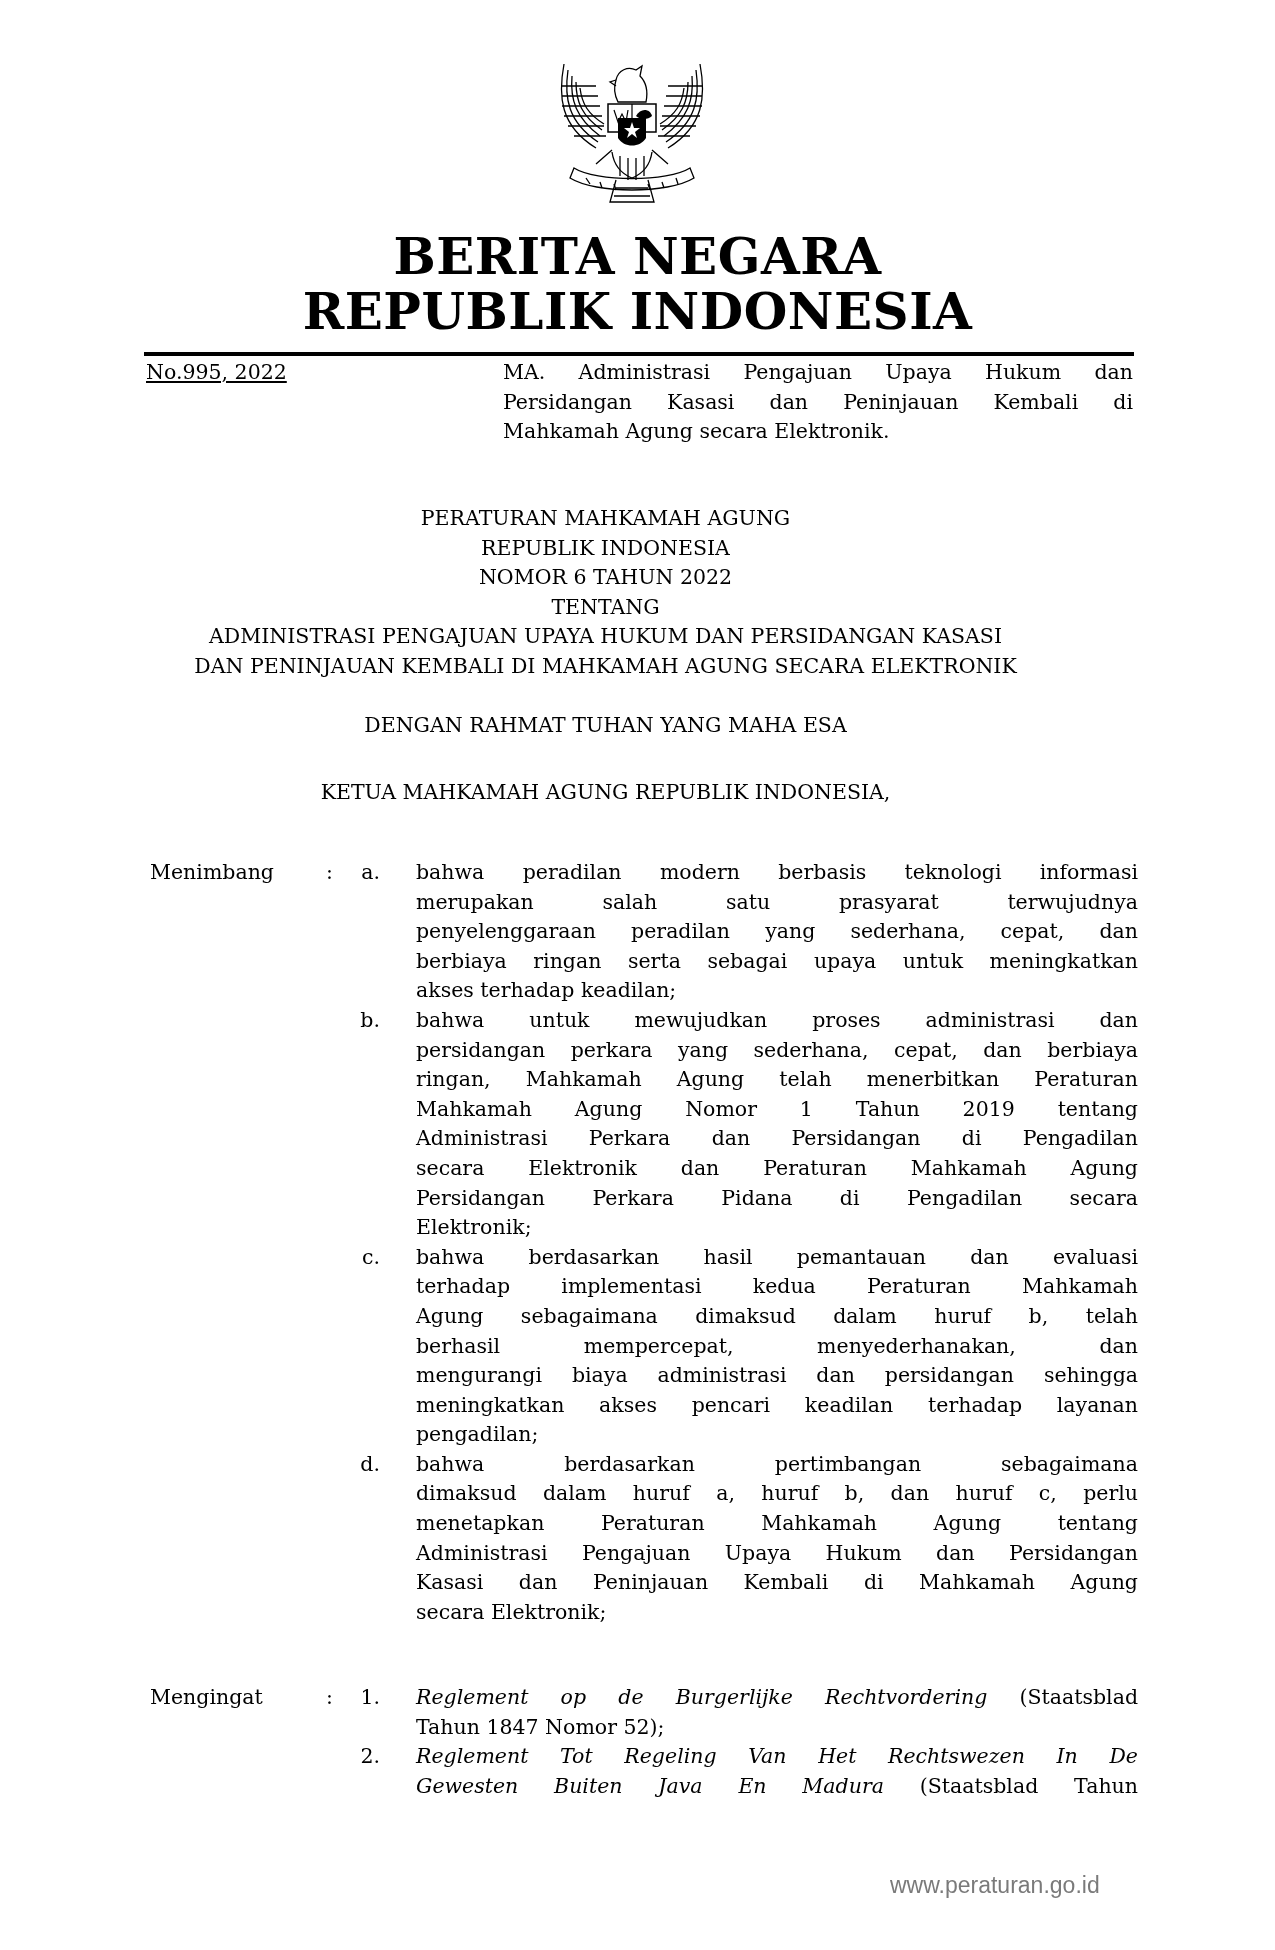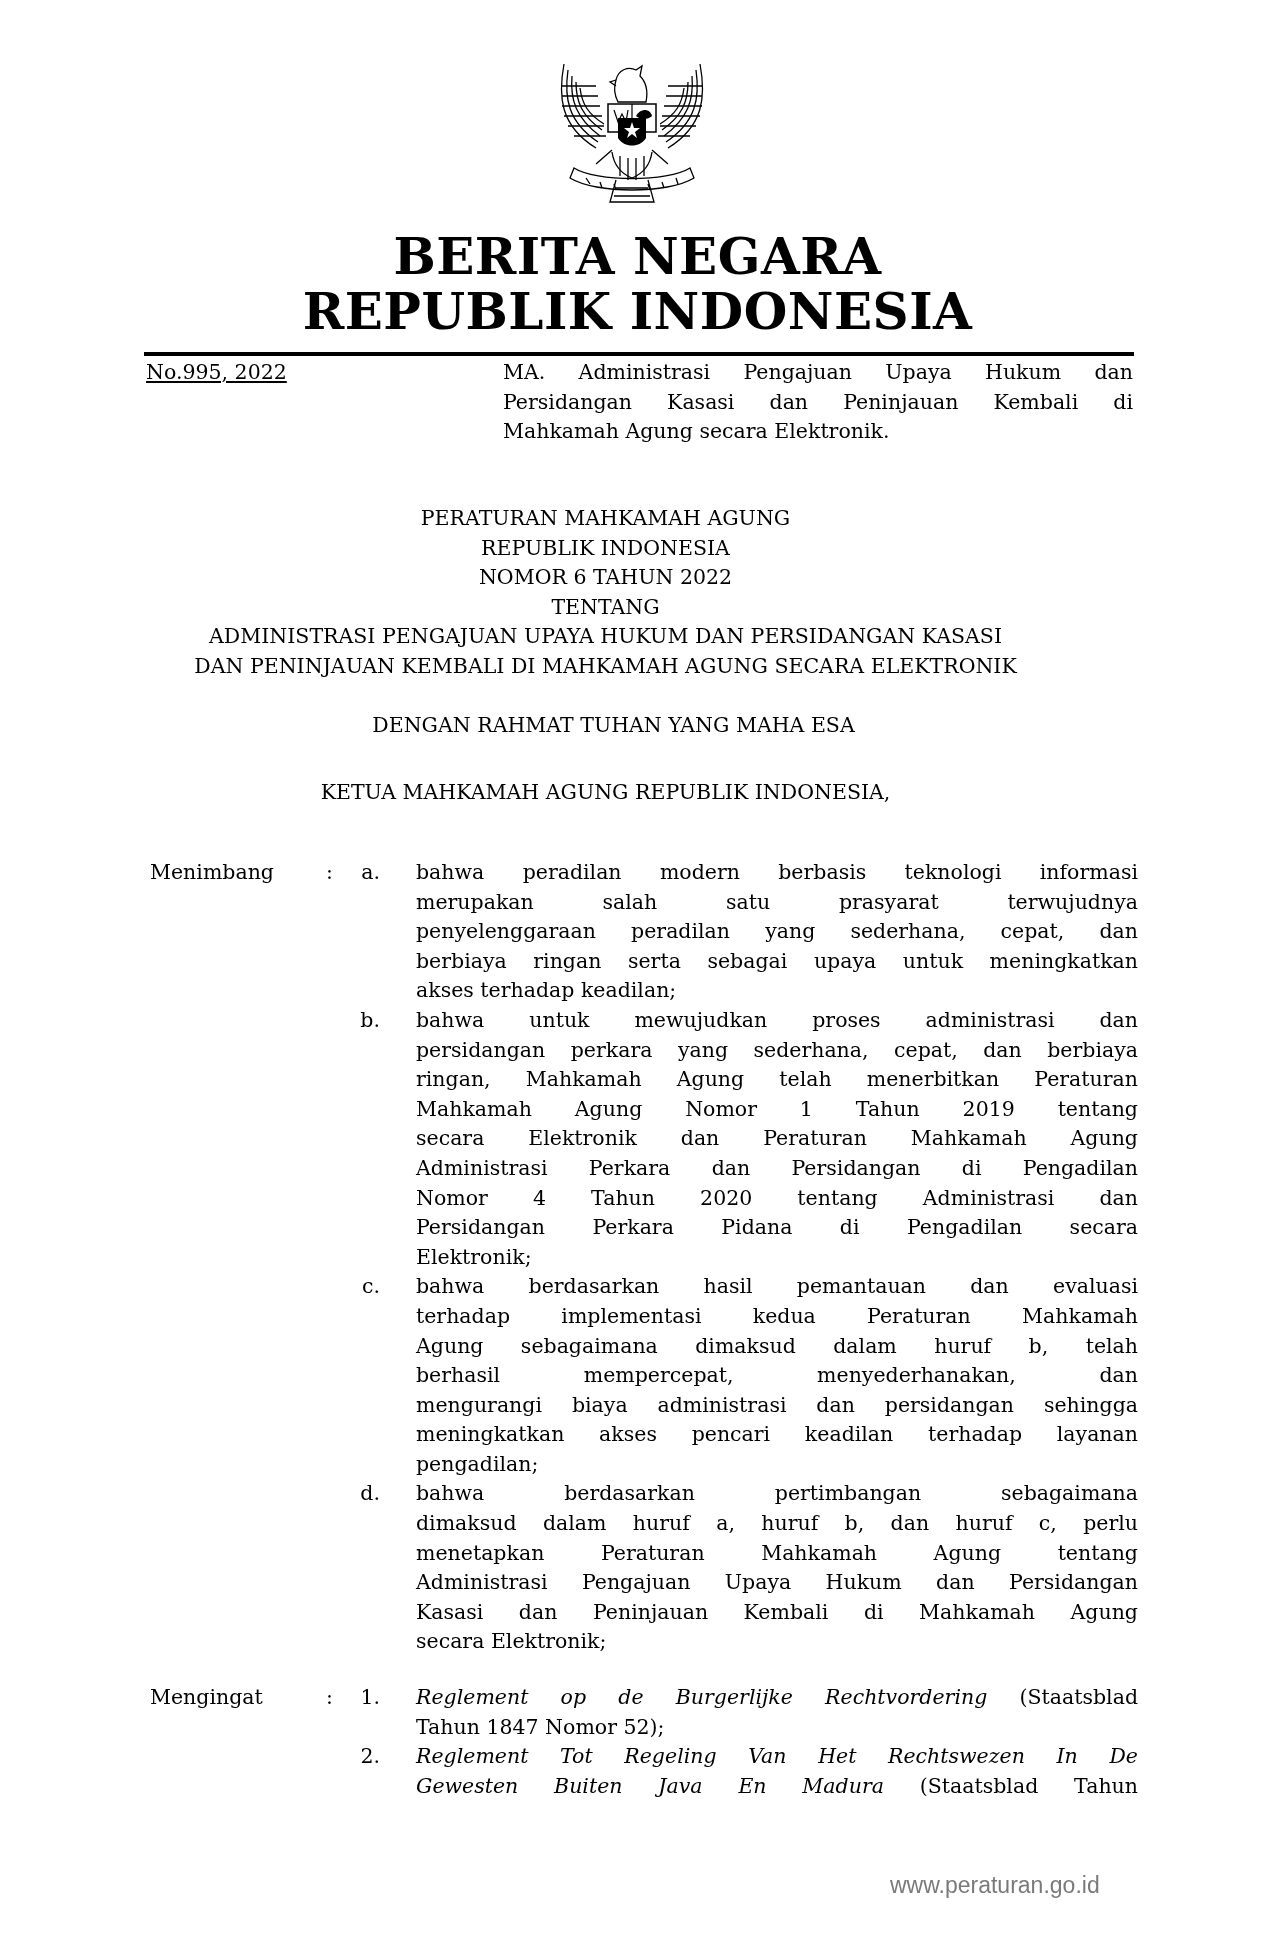--- a/index.html
+++ b/index.html
@@ -28,21 +28,21 @@
   .subject {
     position: absolute; left: 503px; top: 358px; width: 630px;
     text-align: justify; text-align-last: left;
   }
   .subject span { display: block; text-align: justify; text-align-last: justify; }
   .subject span.last { text-align-last: left; }
   .center-block {
     position: absolute; left: 0; width: 1211px; text-align: center;
   }
   .heading { top: 504px; }
-  .opening { top: 711px; margin-left: 8px; }
+  .opening { top: 711px; }
   .ketua { top: 778px; }
   .section {
     position: absolute; left: 150px; width: 988px;
   }
   .section .label {
     position: absolute; left: 0; top: 0;
   }
   .section .colon {
     position: absolute; left: 176px; top: 0;
   }
@@ -147,23 +147,22 @@
     </div>
   </div>
 
   <div class="item">
     <span class="marker">b.</span>
     <div class="text">
       <span class="ln">bahwa untuk mewujudkan proses administrasi dan</span>
       <span class="ln">persidangan perkara yang sederhana, cepat, dan berbiaya</span>
       <span class="ln">ringan, Mahkamah Agung telah menerbitkan Peraturan</span>
       <span class="ln">Mahkamah Agung Nomor 1 Tahun 2019 tentang</span>
+      <span class="ln">Administrasi Perkara dan Persidangan di Pengadilan</span>
       <span class="ln">secara Elektronik dan Peraturan Mahkamah Agung</span>
-      <span class="ln">Administrasi Perkara dan Persidangan di Pengadilan</span>
-      <span class="ln">Nomor 4 Tahun 2020 tentang Administrasi dan</span>
       <span class="ln">Persidangan Perkara Pidana di Pengadilan secara</span>
       <span class="ln last">Elektronik;</span>
     </div>
   </div>
 
   <div class="item">
     <span class="marker">c.</span>
     <div class="text">
       <span class="ln">bahwa berdasarkan hasil pemantauan dan evaluasi</span>
       <span class="ln">terhadap implementasi kedua Peraturan Mahkamah</span>

